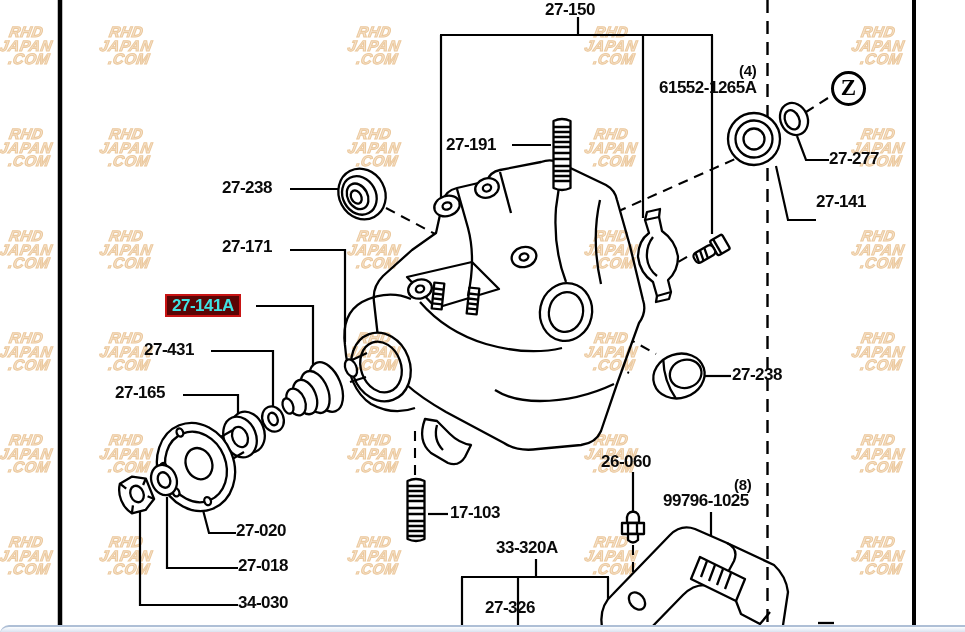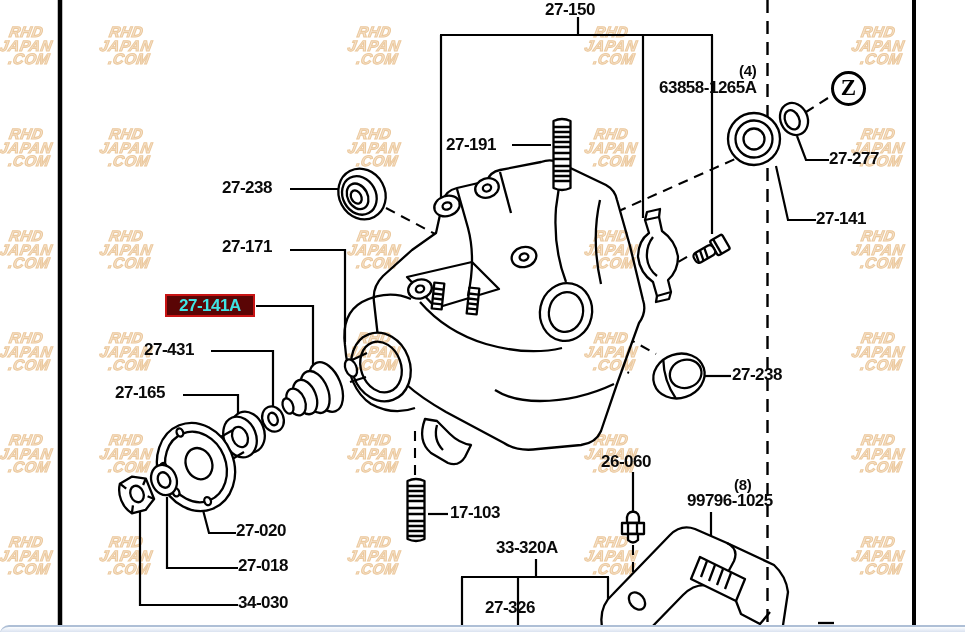--- a/index.html
+++ b/index.html
@@ -9,21 +9,21 @@
   .plabel{
     position:absolute;z-index:3;
     font-family:"Liberation Sans",sans-serif;
     font-weight:bold;font-size:17px;letter-spacing:-0.5px;
     color:#0a0a0a;white-space:nowrap;line-height:19px;
   }
   .qty{font-size:15px;letter-spacing:-0.3px;}
   .highlight{
     background:#5a0505;color:#3fe3e3;
     border:2px solid #c81414;
-    padding:0 12px;line-height:19px;
+    padding:0 5px;line-height:19px;
   }
   .zmark{
     position:absolute;z-index:3;width:29px;height:29px;
     border:3.5px solid #000;border-radius:50%;
     font-family:"Liberation Serif",serif;font-weight:bold;font-size:23px;
     color:#000;text-align:center;line-height:28px;background:#fff;
   }
   #wm-layer{position:absolute;left:0;top:0;width:965px;height:632px;z-index:4;
     pointer-events:none;mix-blend-mode:multiply;}
   .wm-tile{
@@ -284,39 +284,39 @@
         <path fill="none" d="M707 561 L701 577 M715 565 L709 581 M723 569 L717 585 M731 573 L725 589"></path>
         <path fill="none" d="M727 543 L774 565 Q786 576 788 592 L782 632"></path>
         <path fill="none" d="M736 601 L741 614 L760 624 L770 612"></path>
         <line x1="818" y1="623" x2="834" y2="623"></line>
       </g>
     </g>
   </svg>
 
   <div class="plabel" style="left:545px;top:0px">27-150</div>
   <div class="plabel qty" style="left:739px;top:61px">(4)</div>
-  <div class="plabel" style="left:659px;top:78px">63858-1265A</div>
+  <div class="plabel" style="left:659px;top:78px">61552-1265A</div>
   <div class="zmark" style="left:831px;top:71px">Z</div>
   <div class="plabel" style="left:829px;top:149px">27-277</div>
-  <div class="plabel" style="left:816px;top:209px">27-141</div>
+  <div class="plabel" style="left:816px;top:192px">27-141</div>
   <div class="plabel" style="left:446px;top:135px">27-191</div>
   <div class="plabel" style="left:222px;top:178px">27-238</div>
   <div class="plabel" style="left:222px;top:237px">27-171</div>
   <div class="plabel highlight" style="left:165px;top:294px">27-141A</div>
   <div class="plabel" style="left:144px;top:340px">27-431</div>
   <div class="plabel" style="left:115px;top:383px">27-165</div>
   <div class="plabel" style="left:236px;top:521px">27-020</div>
   <div class="plabel" style="left:238px;top:556px">27-018</div>
   <div class="plabel" style="left:238px;top:593px">34-030</div>
   <div class="plabel" style="left:450px;top:503px">17-103</div>
   <div class="plabel" style="left:496px;top:538px">33-320A</div>
   <div class="plabel" style="left:485px;top:598px">27-326</div>
   <div class="plabel" style="left:601px;top:452px">26-060</div>
   <div class="plabel qty" style="left:734px;top:475px">(8)</div>
-  <div class="plabel" style="left:687px;top:491px">99796-1025</div>
+  <div class="plabel" style="left:663px;top:491px">99796-1025</div>
   <div class="plabel" style="left:732px;top:365px">27-238</div>
 
   <div id="wm-layer">
       <div class="wm-tile" style="left: 0px; top: 25px;">
         <div class="wm-l wm-l0">RHD</div>
         <div class="wm-l wm-l1">JAPAN</div>
         <div class="wm-l wm-l2">.COM</div>
       </div>
       <div class="wm-tile" style="left: 100px; top: 25px;">
         <div class="wm-l wm-l0">RHD</div>

